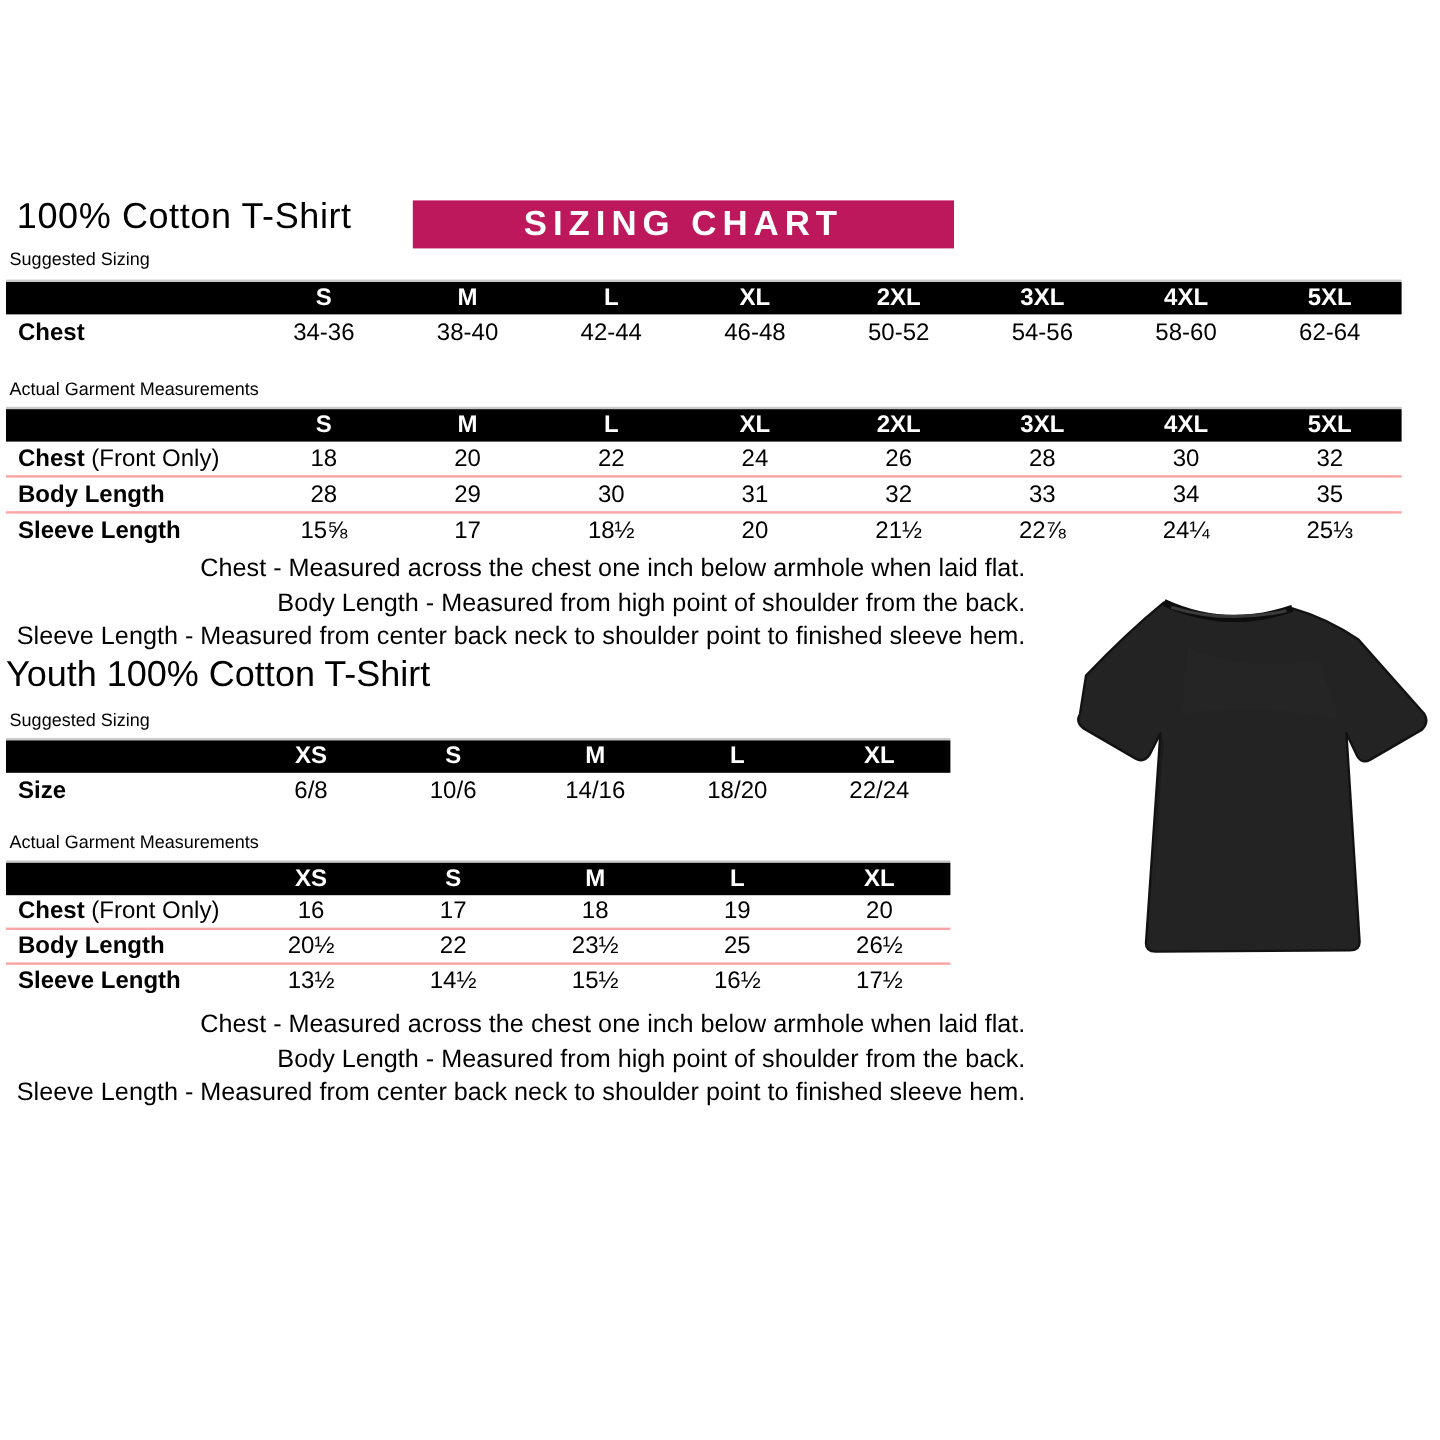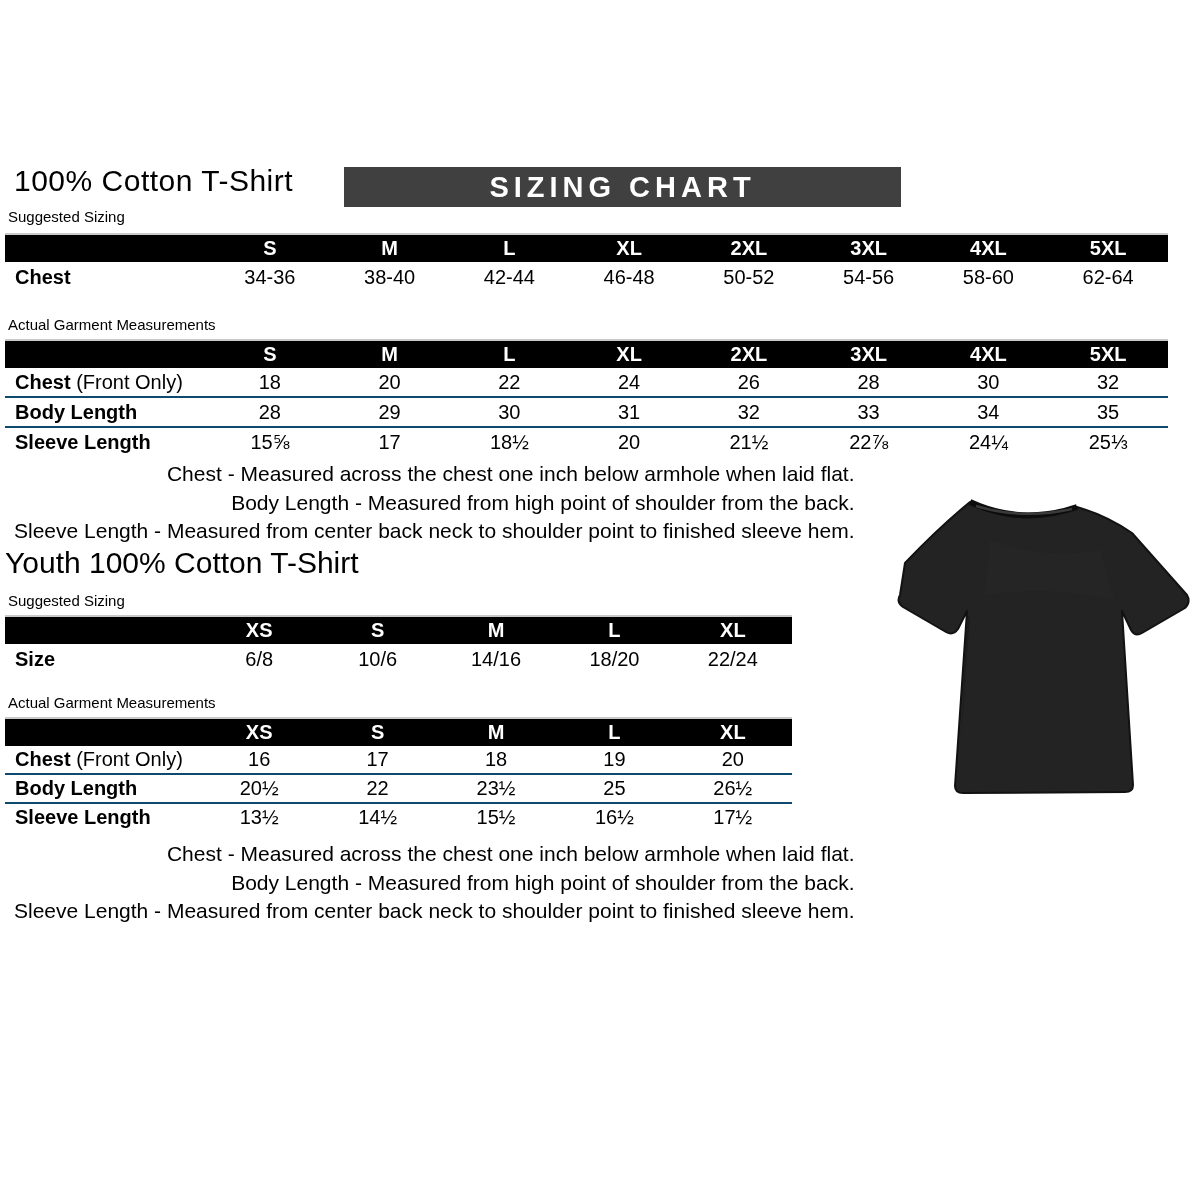--- a/index.html
+++ b/index.html
@@ -6,38 +6,38 @@
   body{
     width:1200px;height:1200px;position:relative;background:#ffffff;
     font-family:"Liberation Sans","DejaVu Sans",sans-serif;color:#000;
     overflow:hidden;
   }
   .abs{position:absolute;}
 
   
   .main-title{left:14px;top:164px;font-size:30px;font-weight:400;letter-spacing:0.5px;text-align:right;}
   .banner{
-    left:344px;top:167px;width:557px;height:40px;background:#404040;
+    left:344px;top:167px;width:451px;height:40px;background:#be185d;
     color:#fff;font-weight:700;font-size:29px;letter-spacing:5px;
     display:flex;align-items:center;justify-content:center;
   }
   .section-label{font-size:15px;font-weight:400;}
   .youth-title{left:5px;top:546px;font-size:30px;font-weight:400;}
 
   
   .size-table{border-top:2px solid #c9c9c9;}
   .adult-w{left:5px;width:1163px;}
   .youth-w{left:5px;width:787px;}
   .t-head{display:flex;background:#000;height:27px;align-items:center;}
   .t-sizehead{color:#fff;font-weight:700;font-size:20px;}
   .t-cell{flex:1;text-align:center;font-size:20px;}
   .t-labelcell{width:205px;flex:none;text-align:left;padding-left:10px;box-sizing:border-box;font-size:20px;}
   .youth-w .t-labelcell{width:195px;}
   .t-row{display:flex;align-items:center;height:var(--rh,29px);}
-  .t-div{border-top:2px solid #0c4a6e;}
+  .t-div{border-top:2px solid #fca5a5;}
   .t-label-main{font-weight:700;}
   .t-label-suffix{font-weight:400;margin-top:12px;}
 
   
   .notes{left:14px;font-size:21px;line-height:28.5px;text-align:right;}
   .notes p{margin:0;}
 
   
   .tshirt-wrap{left:890px;top:480px;width:300px;height:340px;}
 </style>

